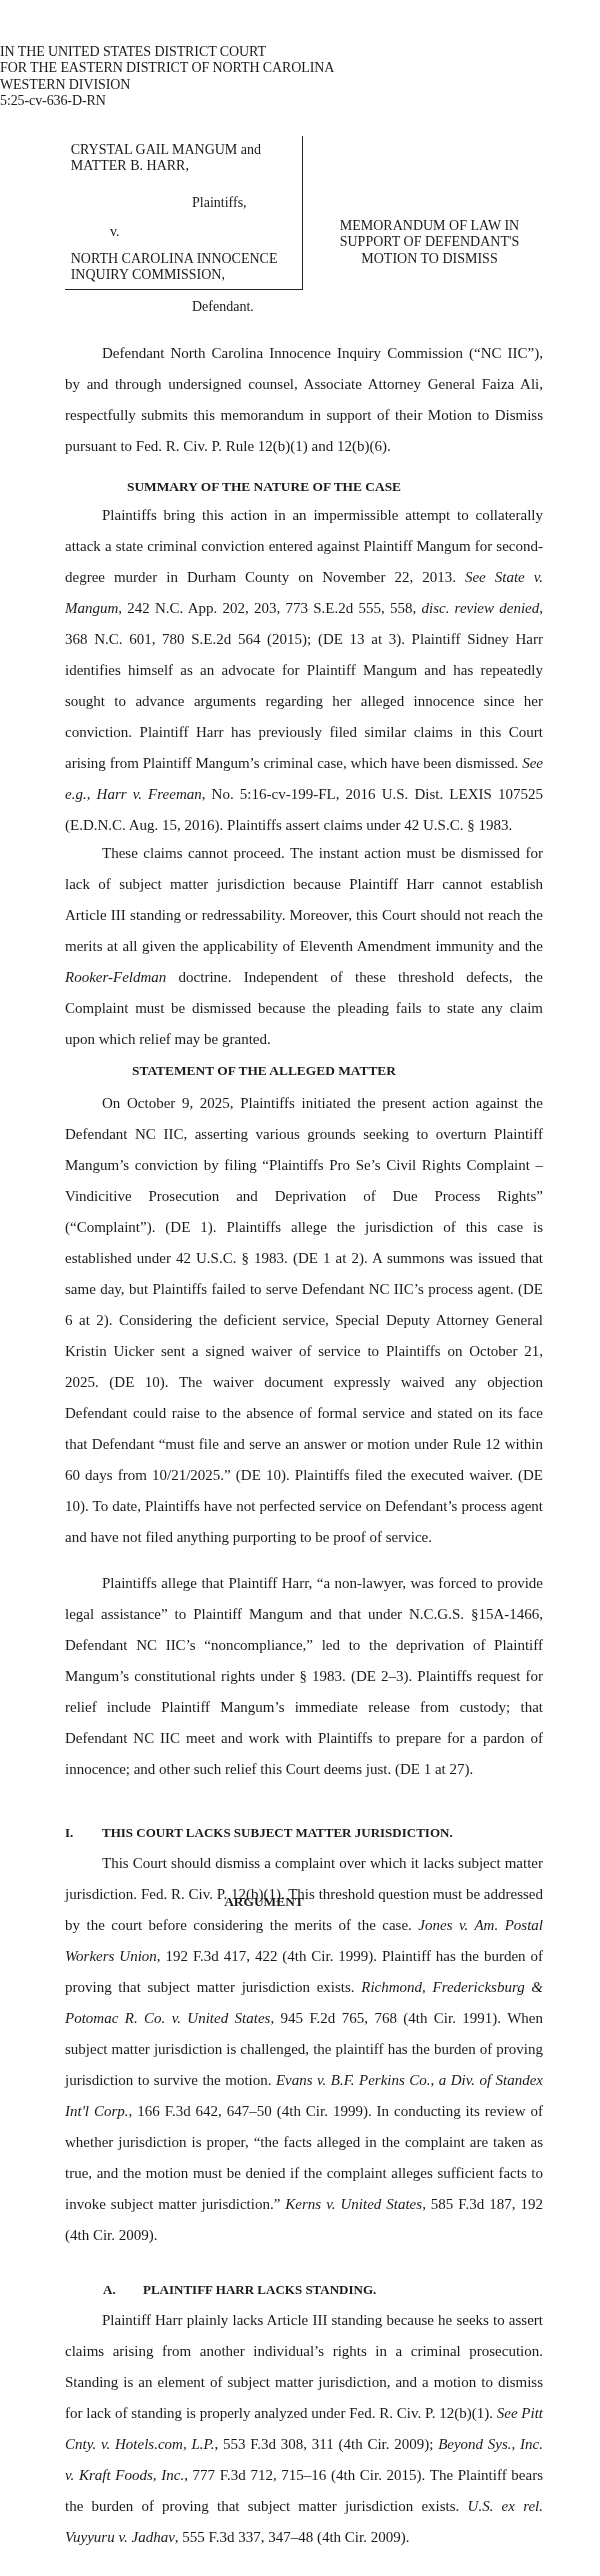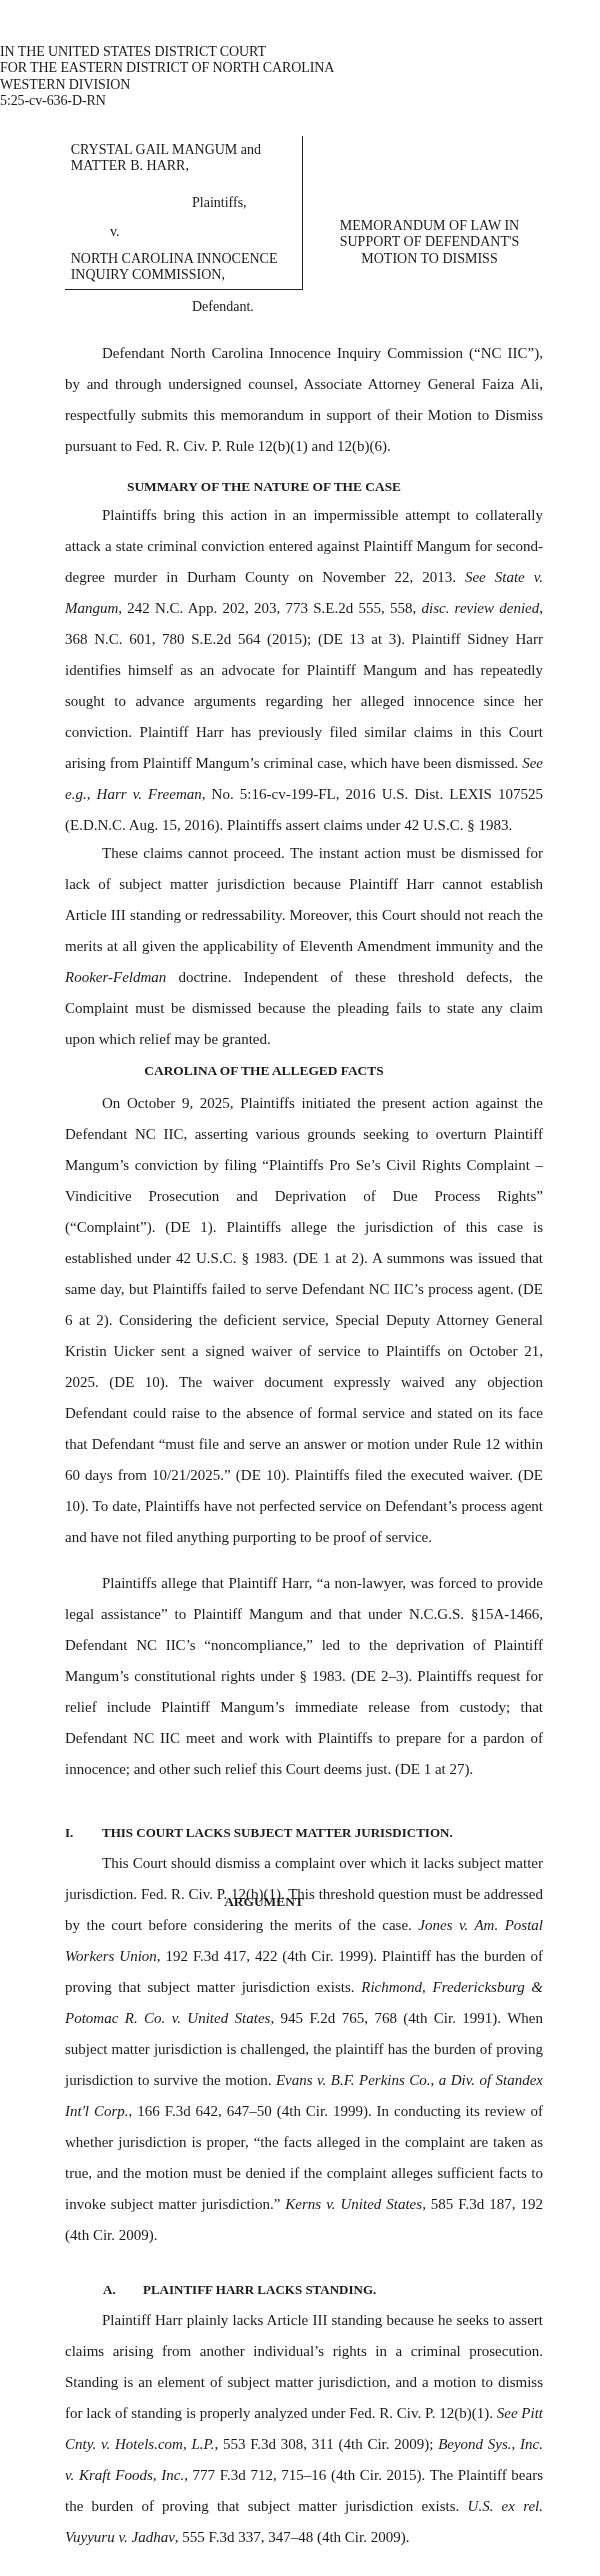--- a/index.html
+++ b/index.html
@@ -97,21 +97,21 @@
   <div class="heading" style="top:478px;">SUMMARY OF THE NATURE OF THE CASE</div>
 
   <div class="body-text indent" style="top:500px;">
     <p><span>Plaintiffs bring this action in an impermissible attempt to collaterally attack a state criminal conviction entered against Plaintiff Mangum for second-degree murder in Durham County on November 22, 2013. </span><em>See State v. Mangum</em><span>, 242 N.C. App. 202, 203, 773 S.E.2d 555, 558, </span><em>disc. review denied</em><span>, 368 N.C. 601, 780 S.E.2d 564 (2015); (DE 13 at 3). Plaintiff Sidney Harr identifies himself as an advocate for Plaintiff Mangum and has repeatedly sought to advance arguments regarding her alleged innocence since her conviction. Plaintiff Harr has previously filed similar claims in this Court arising from Plaintiff Mangum’s criminal case, which have been dismissed. </span><em>See e.g., Harr v. Freeman</em><span>, No. 5:16-cv-199-FL, 2016 U.S. Dist. LEXIS 107525 (E.D.N.C. Aug. 15, 2016). Plaintiffs assert claims under 42 U.S.C. § 1983.</span></p>
   </div>
 
   <div class="body-text indent" style="top:838px;">
     <p><span>These claims cannot proceed.  The instant action must be dismissed for lack of subject matter jurisdiction because Plaintiff Harr cannot establish Article III standing or redressability. Moreover, this Court should not reach the merits at all given the applicability of Eleventh Amendment immunity and the </span><em>Rooker-Feldman</em><span> doctrine. Independent of these threshold defects, the Complaint must be dismissed because the pleading fails to state any claim upon which relief may be granted.</span></p>
   </div>
 
-  <div class="heading" style="top:1062px;">CAROLINA OF THE ALLEGED FACTS</div>
+  <div class="heading" style="top:1062px;">STATEMENT OF THE ALLEGED MATTER</div>
 
   <div class="body-text indent" style="top:1088px;">
     <p>On October 9, 2025, Plaintiffs initiated the present action against the Defendant NC IIC, asserting various grounds seeking to overturn Plaintiff Mangum’s conviction by filing “Plaintiffs Pro Se’s Civil Rights Complaint – Vindicitive Prosecution and Deprivation of Due Process Rights” (“Complaint”). (DE 1). Plaintiffs allege the jurisdiction of this case is established under 42 U.S.C. §  1983. (DE 1 at 2). A summons was issued that same day, but Plaintiffs failed to serve Defendant NC IIC’s process agent. (DE 6 at 2). Considering the deficient service, Special Deputy Attorney General Kristin Uicker sent a signed waiver of service to Plaintiffs on October 21, 2025. (DE 10). The waiver document expressly waived any objection Defendant could raise to the absence of formal service and stated on its face that Defendant “must file and serve an answer or motion under Rule 12 within 60 days from 10/21/2025.” (DE 10). Plaintiffs filed the executed waiver. (DE 10). To date, Plaintiffs have not perfected service on Defendant’s process agent and have not filed anything purporting to be proof of service.</p>
   </div>
 
   <div class="body-text indent" style="top:1568px;">
     <p>Plaintiffs allege that Plaintiff Harr, “a non-lawyer, was forced to provide legal assistance” to Plaintiff Mangum and that under N.C.G.S. §15A-1466, Defendant NC IIC’s “noncompliance,” led to the deprivation of Plaintiff Mangum’s constitutional rights under § 1983. (DE 2–3). Plaintiffs request for relief include Plaintiff Mangum’s immediate release from custody; that Defendant NC IIC meet and work with Plaintiffs to prepare for a pardon of innocence; and other such relief this Court deems just. (DE 1 at 27).</p>
   </div>
 
   <div class="heading" style="top:1893px;">ARGUMENT</div>

